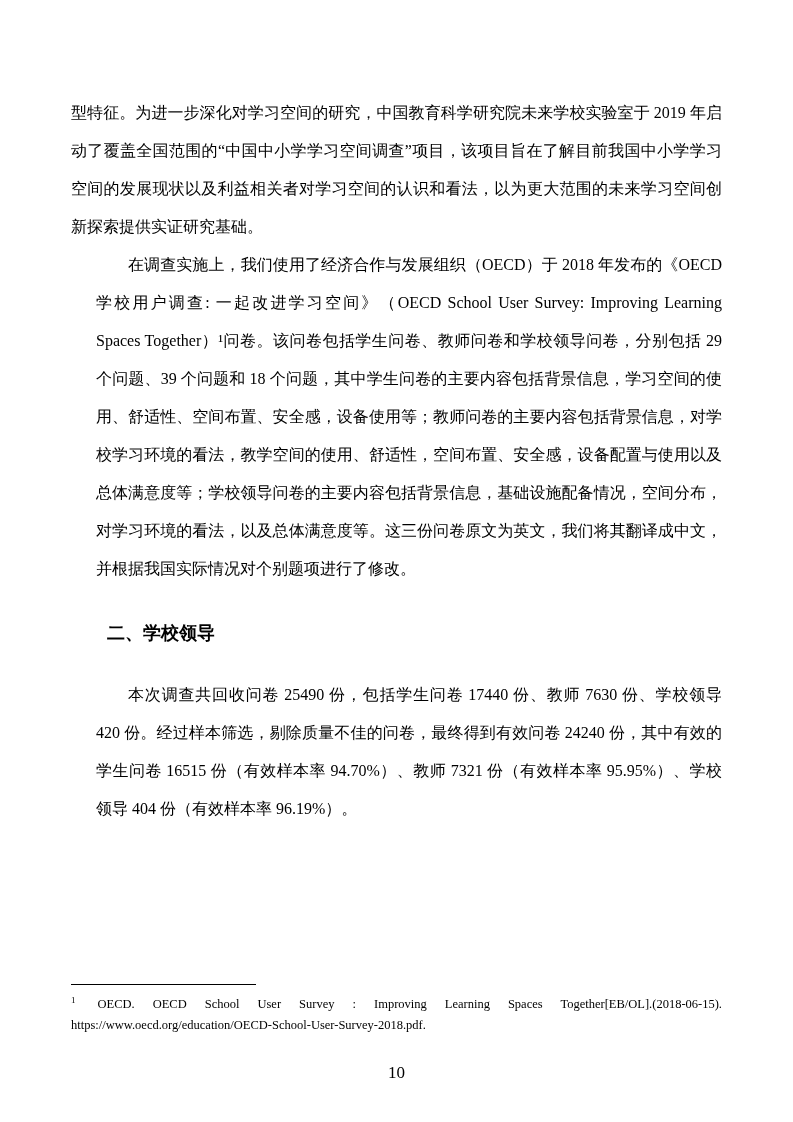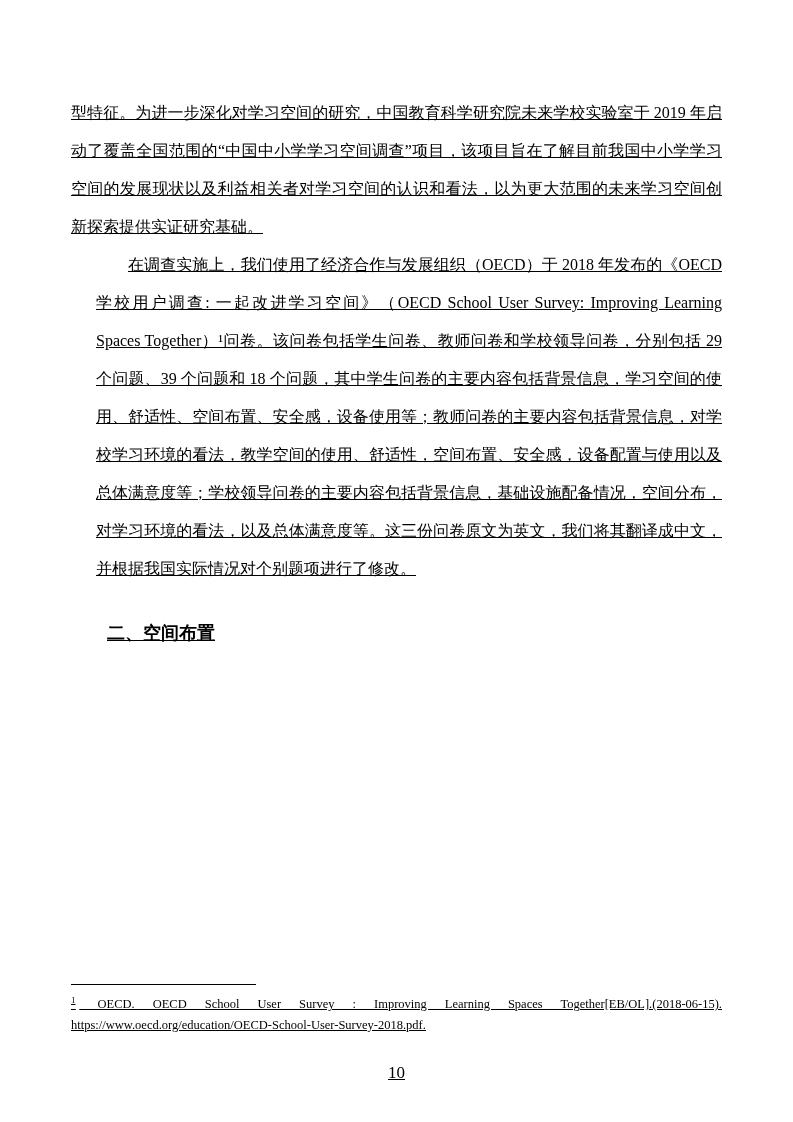--- a/index.html
+++ b/index.html
@@ -1,15 +1,15 @@
 <!DOCTYPE html>
 <html><head>
 <meta charset="utf-8">
 <style>
-  * { margin: 0; padding: 0; box-sizing: border-box; text-decoration: underline; }
+  * { margin: 0; padding: 0; box-sizing: border-box; }
   html, body { background: #ffffff; }
   body {
     width: 793px;
     height: 1122px;
     position: relative;
     overflow: hidden;
     font-family: "Liberation Serif", "DejaVu Serif", serif;
     color: #000000;
   }
   .page {
@@ -77,22 +77,23 @@
 </head>
 <body>
 
 <div class="page">
 
   <div class="content">
     <p class="body-text no-indent">型特征。为进一步深化对学习空间的研究，中国教育科学研究院未来学校实验室于 2019 年启动了覆盖全国范围的“中国中小学学习空间调查”项目，该项目旨在了解目前我国中小学学习空间的发展现状以及利益相关者对学习空间的认识和看法，以为更大范围的未来学习空间创新探索提供实证研究基础。</p>
 
     <p class="body-text indent">在调查实施上，我们使用了经济合作与发展组织（OECD）于 2018 年发布的《OECD 学校用户调查: 一起改进学习空间》（OECD School User Survey: Improving Learning Spaces Together）¹问卷。该问卷包括学生问卷、教师问卷和学校领导问卷，分别包括 29 个问题、39 个问题和 18 个问题，其中学生问卷的主要内容包括背景信息，学习空间的使用、舒适性、空间布置、安全感，设备使用等；教师问卷的主要内容包括背景信息，对学校学习环境的看法，教学空间的使用、舒适性，空间布置、安全感，设备配置与使用以及总体满意度等；学校领导问卷的主要内容包括背景信息，基础设施配备情况，空间分布，对学习环境的看法，以及总体满意度等。这三份问卷原文为英文，我们将其翻译成中文，并根据我国实际情况对个别题项进行了修改。</p>
 
-    <h2 class="section-heading">二、空间布置</h2>
+    <h2 class="section-heading">二、学校领导</h2>
 
+    <p class="body-text indent">本次调查共回收问卷 25490 份，包括学生问卷 17440 份、教师 7630 份、学校领导 420 份。经过样本筛选，剔除质量不佳的问卷，最终得到有效问卷 24240 份，其中有效的学生问卷 16515 份（有效样本率 94.70%）、教师 7321 份（有效样本率 95.95%）、学校领导 404 份（有效样本率 96.19%）。</p>
   </div>
 
   <div class="footnote-area">
     <div class="footnote-rule"></div>
     <p class="footnote-text">
       <sup>1</sup>
       <span>OECD. OECD School User Survey : Improving Learning Spaces Together[EB/OL].(2018-06-15).</span>
       <span class="footnote-url">https://www.oecd.org/education/OECD-School-User-Survey-2018.pdf.</span>
     </p>
   </div>

